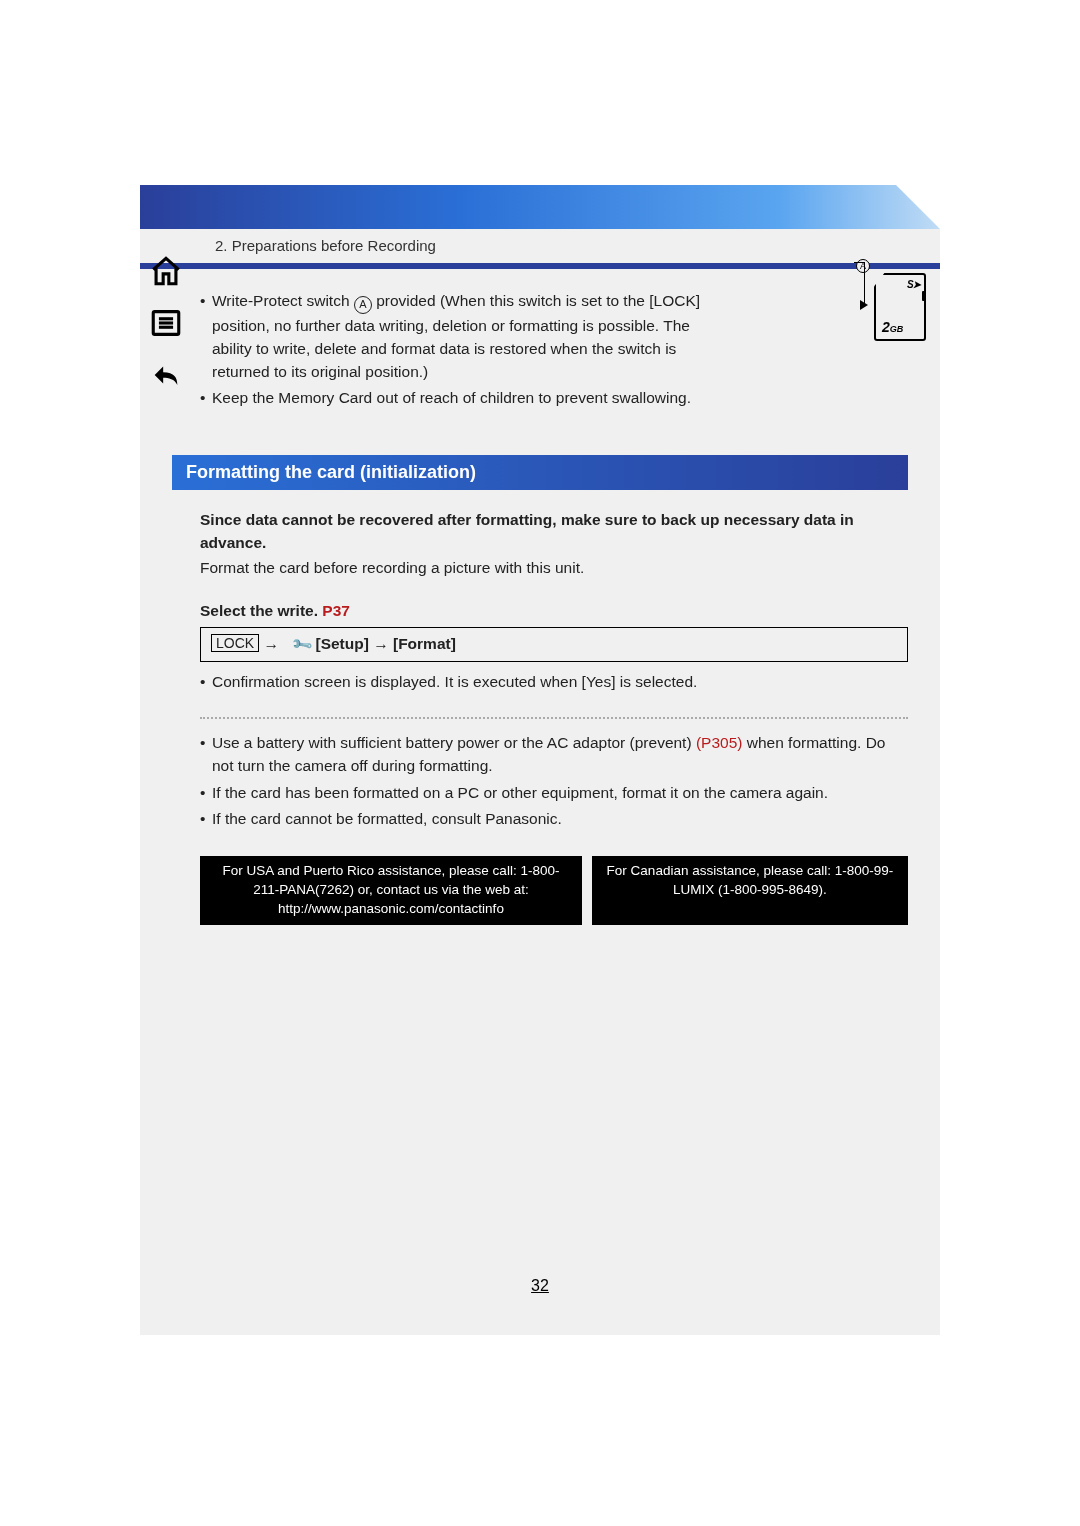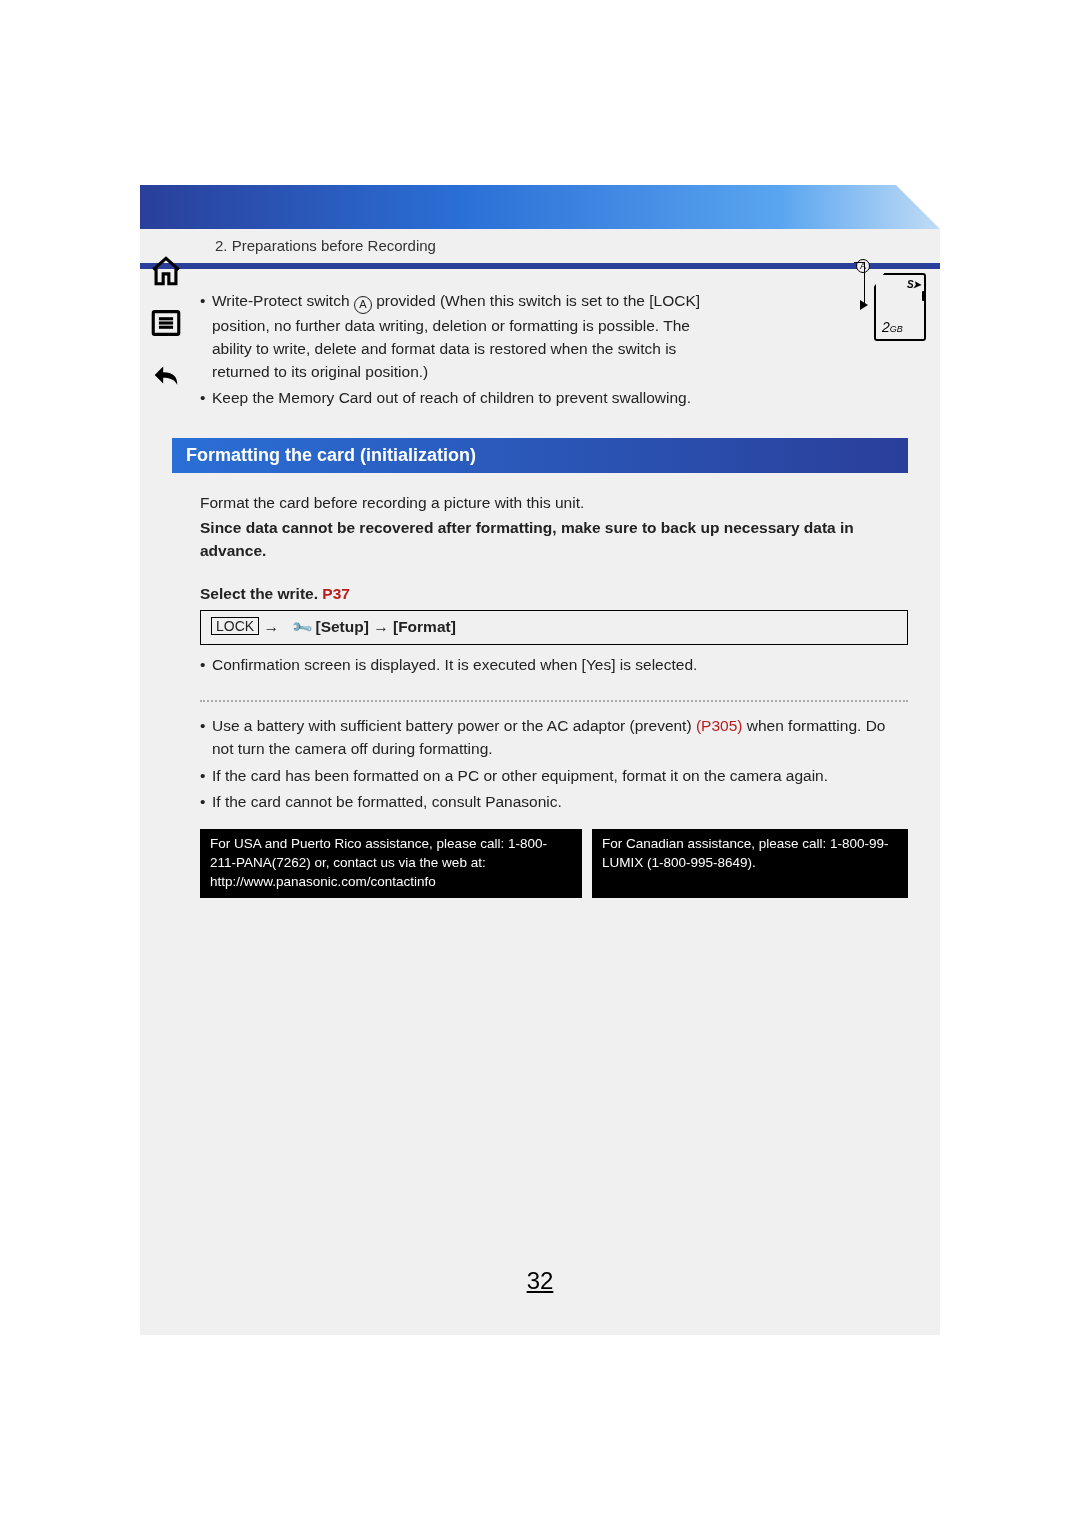--- a/index.html
+++ b/index.html
@@ -133,38 +133,38 @@
     right: 4px; top: 4px;
     font-size: 10px;
     font-style: italic;
     font-weight: bold;
     letter-spacing: -1px;
   }
   .sd-card .cap {
     position: absolute;
     left: 6px;
     bottom: 4px;
-    font-weight: normal;
+    font-weight: bold;
     font-style: italic;
     font-size: 14px;
   }
   .sd-card .cap .gb {
     font-size: 9px;
   }
   .sd-card .notch {
     position: absolute;
     right: -2px;
     top: 16px;
     width: 4px; height: 10px;
     border: 2px solid #000;
     border-radius: 1px;
     background: #f0f0f0;
   }
   .section-head {
-    margin: 28px 0 18px -40px;
+    margin: 45px 0 18px -40px;
     display: flex;
     align-items: flex-start;
   }
   .section-head .bar {
     width: 12px;
     background: #2a3f9a;
   }
   .section-head .title {
     background: linear-gradient(to right, #2a6fd6 0%, #2a3f9a 100%);
     color: #fff;
@@ -198,38 +198,39 @@
     vertical-align: 1px;
   }
   .note-block {
     border-top: 2px dotted #aaa;
     margin-top: 24px;
     padding-top: 12px;
   }
   .contact-row {
     display: flex;
     gap: 10px;
-    margin-top: 16px;
+    margin-top: 26px;
+    text-align: center;
   }
   .contact {
     background: #000;
     color: #fff;
     font-size: 13.5px;
     padding: 6px 10px;
     line-height: 1.4;
   }
   .contact.left { flex: 1.1; }
   .contact.right { flex: 0.9; }
   .pagenum {
     position: absolute;
     bottom: 40px;
     left: 0;
     width: 100%;
     text-align: center;
-    font-size: 24px;
+    font-size: 16px;
     text-decoration: underline;
   }
   .sidebar {
     position: absolute;
     left: 145px;
     top: 250px;
     width: 50px;
   }
   .side-btn {
     width: 42px;
@@ -268,22 +269,22 @@
     <ul class="bullets">
       <li><span>Write-Protect switch </span><span class="circled">A</span><span> provided (When this switch is set to the [LOCK] position, no further data writing, deletion or formatting is possible. The ability to write, delete and format data is restored when the switch is returned to its original position.)</span></li>
       <li>Keep the Memory Card out of reach of children to prevent swallowing.</li>
     </ul>
 
     <div class="section-head">
       <div class="bar"></div>
       <div class="title">Formatting the card (initialization)</div>
     </div>
 
+    <div class="para bold">Since data cannot be recovered after formatting, make sure to back up necessary data in advance.</div>
     <div class="para">Format the card before recording a picture with this unit.</div>
-    <div class="para bold">Since data cannot be recovered after formatting, make sure to back up necessary data in advance.</div>
 
     <div style="height:18px"></div>
     <div class="bold">
       <span>Select the write.</span> <span class="link">P37</span>
     </div>
     <div class="cmd-box">
       <span class="menubox">LOCK</span>
       <span class="bold">→</span>&nbsp;&nbsp;
       <span class="wrench">🔧</span>
       <span class="bold">[Setup] → [Format]</span>

